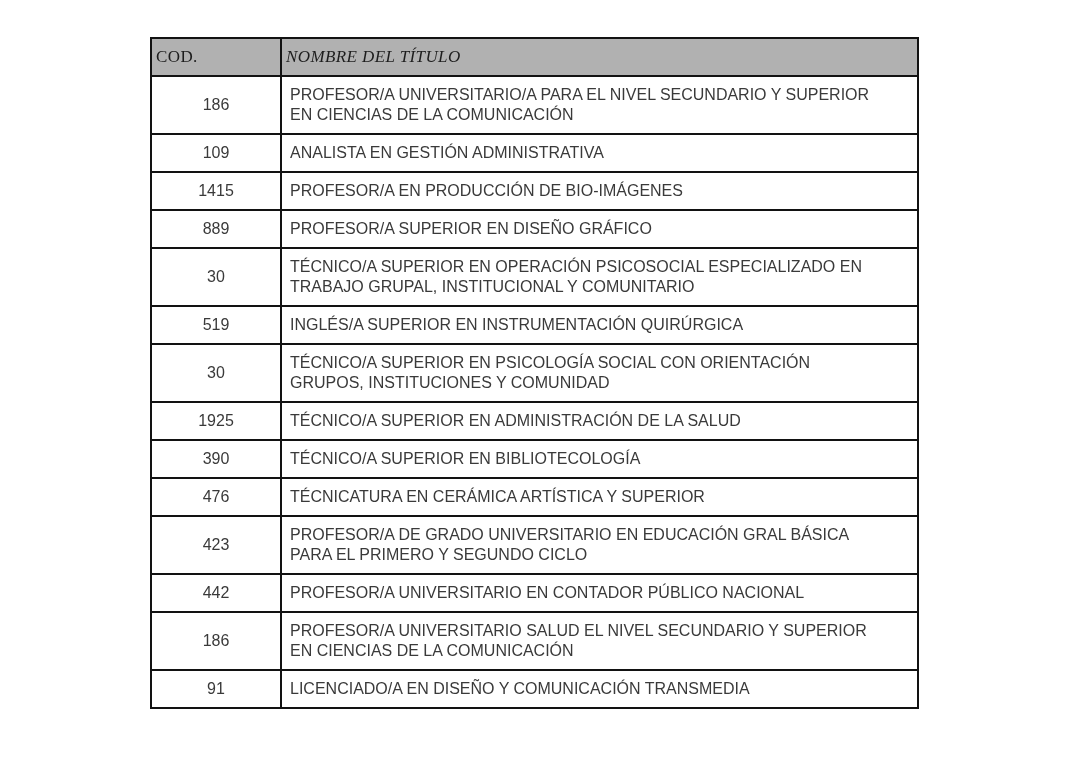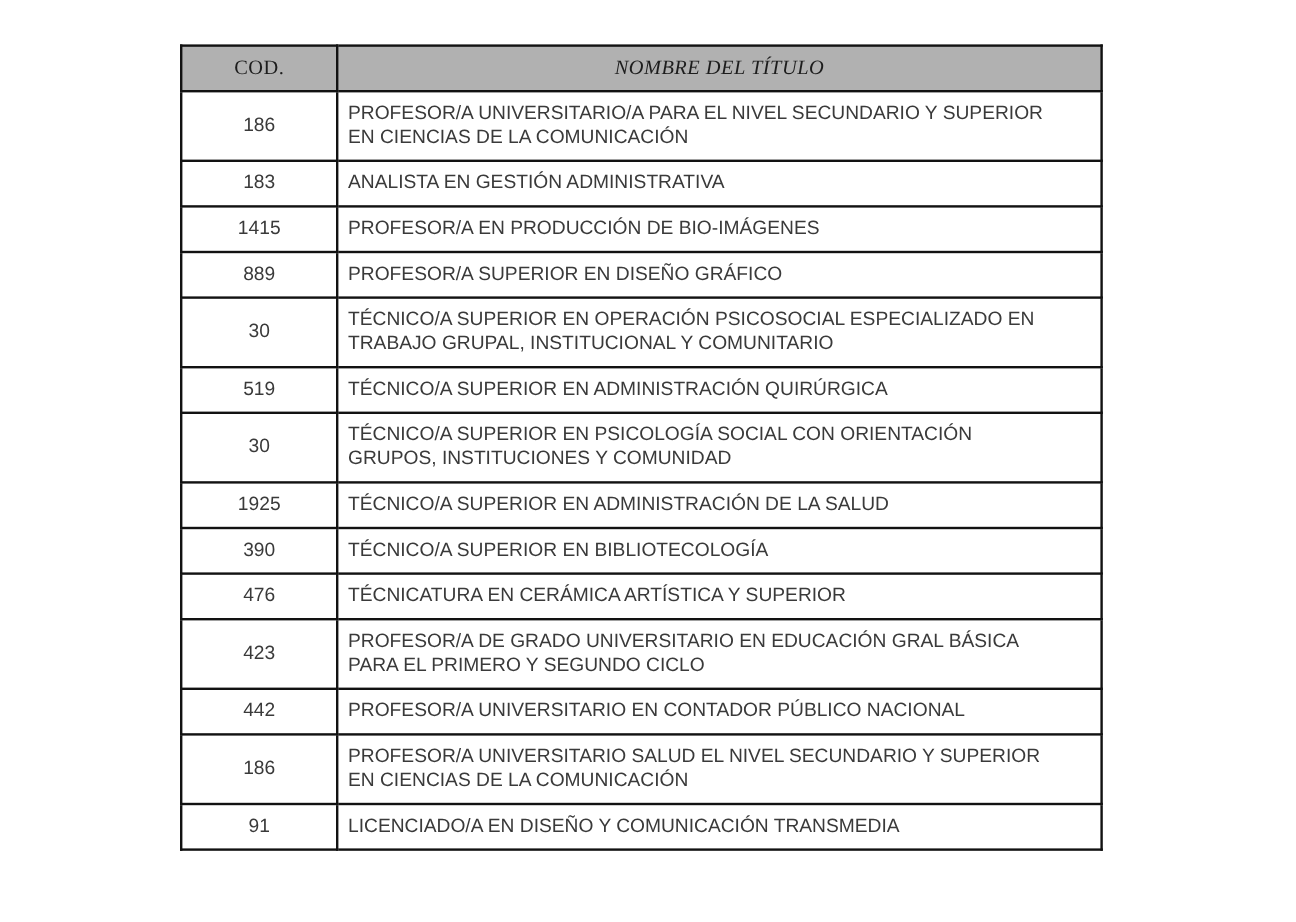--- a/index.html
+++ b/index.html
@@ -29,21 +29,21 @@
     border: 2px solid #121212;
   }
   table.titles-table th {
     background: #b1b1b1;
     font-family: "Liberation Serif", serif;
     font-weight: normal;
     font-size: 17px;
     letter-spacing: 0.4px;
     color: #1d1d1d;
     padding: 8px 4px;
-    text-align: center;
+    text-align: left;
     vertical-align: middle;
   }
   col.col-code { width: 130px; }
   col.col-title { width: 637px; }
   td.code-cell {
     text-align: center;
     vertical-align: middle;
     font-size: 16px;
     line-height: 20px;
     color: #3a3a3a;
@@ -77,21 +77,21 @@
       </tr>
     </thead>
     <tbody>
   <tr>
     <td class="code-cell">186</td>
     <td class="title-cell">PROFESOR/A UNIVERSITARIO/A PARA EL NIVEL SECUNDARIO Y SUPERIOR
 EN CIENCIAS DE LA COMUNICACIÓN</td>
   </tr>
 
   <tr>
-    <td class="code-cell">183</td>
+    <td class="code-cell">109</td>
     <td class="title-cell">ANALISTA EN GESTIÓN ADMINISTRATIVA</td>
   </tr>
 
   <tr>
     <td class="code-cell">1415</td>
     <td class="title-cell">PROFESOR/A EN PRODUCCIÓN DE BIO-IMÁGENES</td>
   </tr>
 
   <tr>
     <td class="code-cell">889</td>
@@ -99,21 +99,21 @@
   </tr>
 
   <tr>
     <td class="code-cell">30</td>
     <td class="title-cell">TÉCNICO/A SUPERIOR EN OPERACIÓN PSICOSOCIAL ESPECIALIZADO EN
 TRABAJO GRUPAL, INSTITUCIONAL Y COMUNITARIO</td>
   </tr>
 
   <tr>
     <td class="code-cell">519</td>
-    <td class="title-cell">TÉCNICO/A SUPERIOR EN ADMINISTRACIÓN QUIRÚRGICA</td>
+    <td class="title-cell">INGLÉS/A SUPERIOR EN INSTRUMENTACIÓN QUIRÚRGICA</td>
   </tr>
 
   <tr>
     <td class="code-cell">30</td>
     <td class="title-cell">TÉCNICO/A SUPERIOR EN PSICOLOGÍA SOCIAL CON ORIENTACIÓN
 GRUPOS, INSTITUCIONES Y COMUNIDAD</td>
   </tr>
 
   <tr>
     <td class="code-cell">1925</td>

